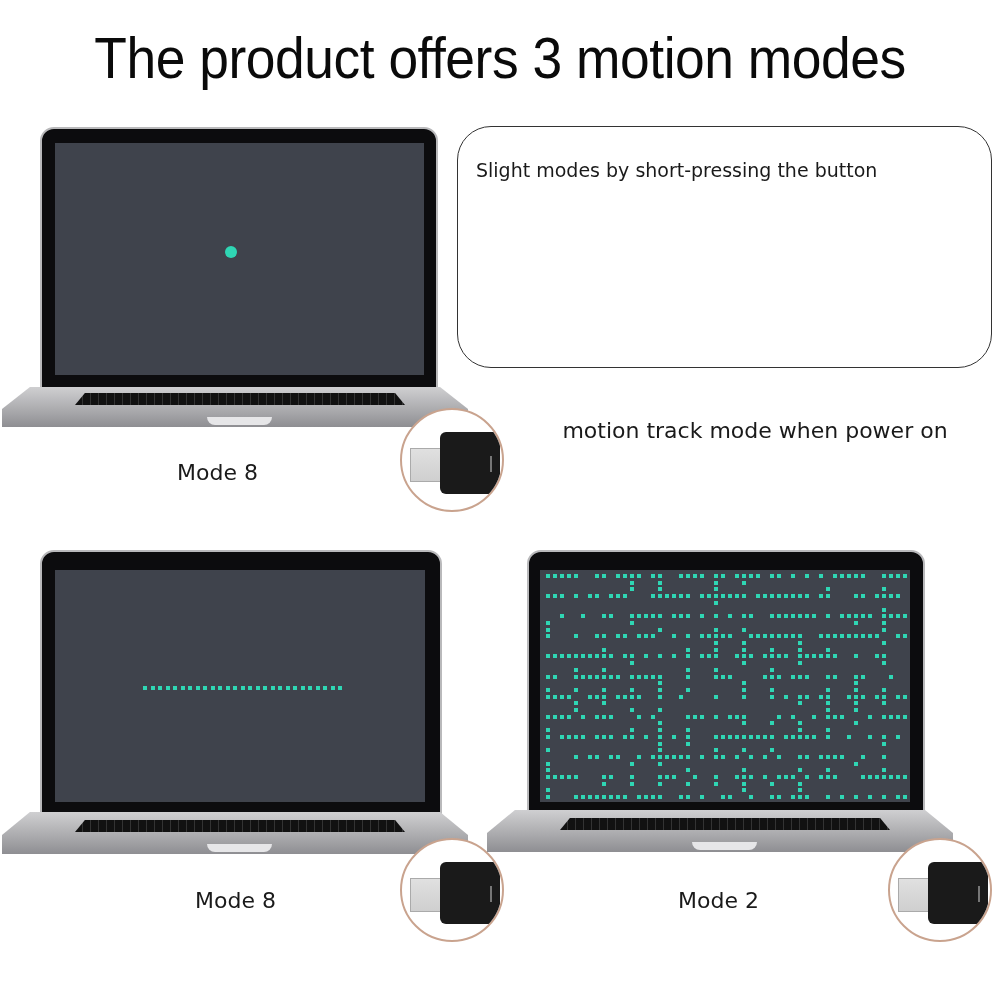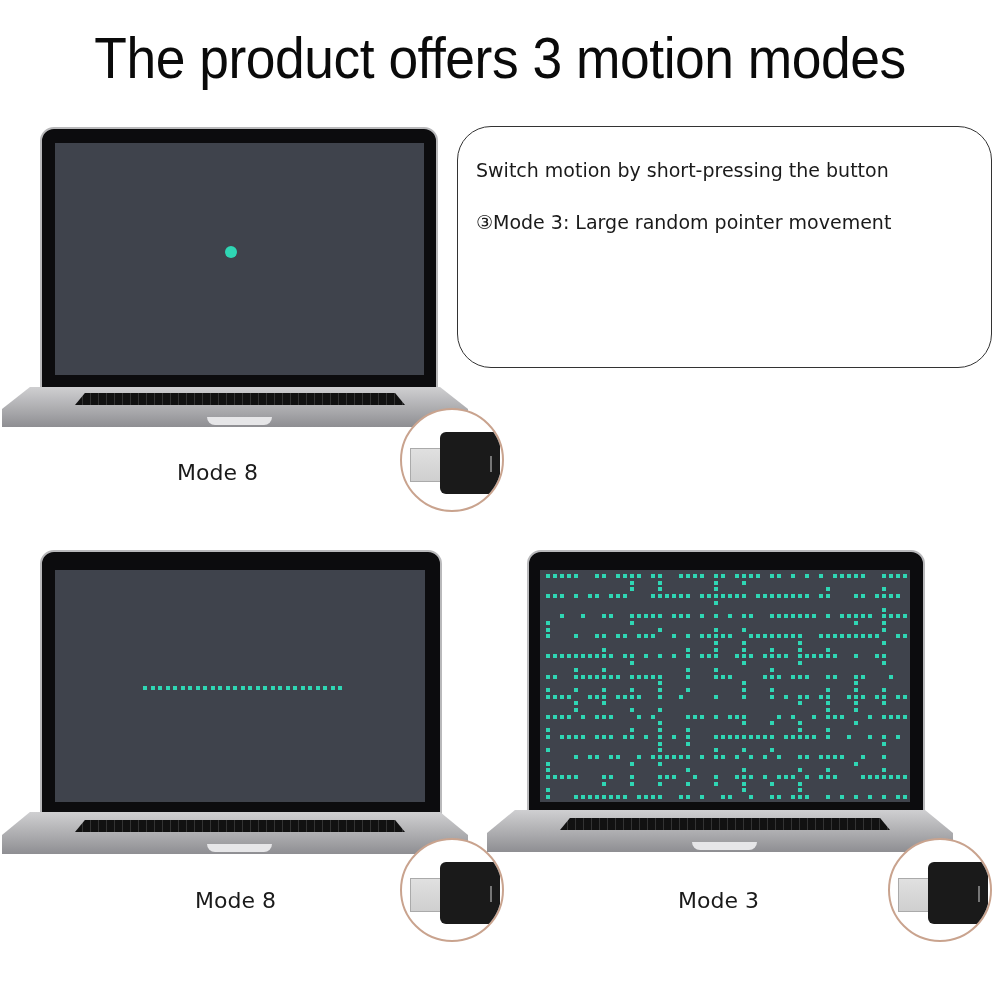--- a/index.html
+++ b/index.html
@@ -38,25 +38,25 @@
     .body { position:absolute; left:38px; top:22px; width:60px; height:62px;
             background:#1a1a1a; border-radius:6px; }
     .body::after { content:""; position:absolute; right:8px; top:24px; width:2px; height:16px; background:#777; }
   </style>
 </head>
 <body>
 
 <div class="title">The product offers 3 motion modes</div>
 
 <div class="infobox">
-  <div class="head">Switch motion by short-pressing the button</div>
-  <div>③Mode 3: Large random pointer movement</div>
+  <div class="head">Slight modes by short-pressing the button</div>
 </div>
 
 <div class="memory">
+  <div>motion track mode when power on</div>
 </div>
 
 <div class="laptop" style="left:0;top:125px;width:470px;height:310px;">
   <div class="lid" style="left:40px;top:2px;width:398px;height:268px;"></div>
   <div class="screen" style="left:55px;top:18px;width:369px;height:232px;">
     <div class="blob" style="left:170px;top:103px;"></div>
   </div>
   <div class="base" style="left:2px;top:262px;width:466px;height:40px;"></div>
   <div class="keyboard" style="left:75px;top:268px;width:330px;height:12px;"></div>
   <div class="notch" style="left:207px;top:292px;width:65px;height:8px;"></div>
@@ -600,17 +600,17 @@
       <div class="dot" style="left: 314px; top: 225.1px;"></div>
       <div class="dot" style="left: 328px; top: 225.1px;"></div>
       <div class="dot" style="left: 342px; top: 225.1px;"></div>
       <div class="dot" style="left: 356px; top: 225.1px;"></div>
       <div class="dot" style="left: 363px; top: 225.1px;"></div>
     </div>
   <div class="base" style="left:2px;top:262px;width:466px;height:42px;"></div>
   <div class="keyboard" style="left:75px;top:270px;width:330px;height:12px;"></div>
   <div class="notch" style="left:207px;top:294px;width:65px;height:8px;"></div>
 </div>
-<div class="mode-label" style="left:678px;top:888px;">Mode 3</div>
+<div class="mode-label" style="left:678px;top:888px;">Mode 2</div>
 <div class="dongle" style="left:888px;top:838px;">
   <div class="plug"></div>
     <div class="body"></div>
 </div>
 
 </body></html>

